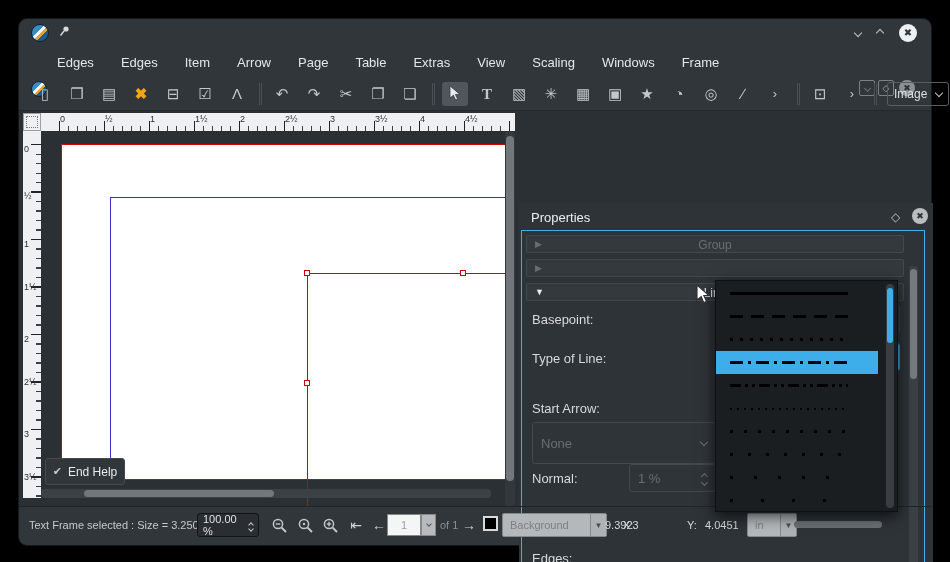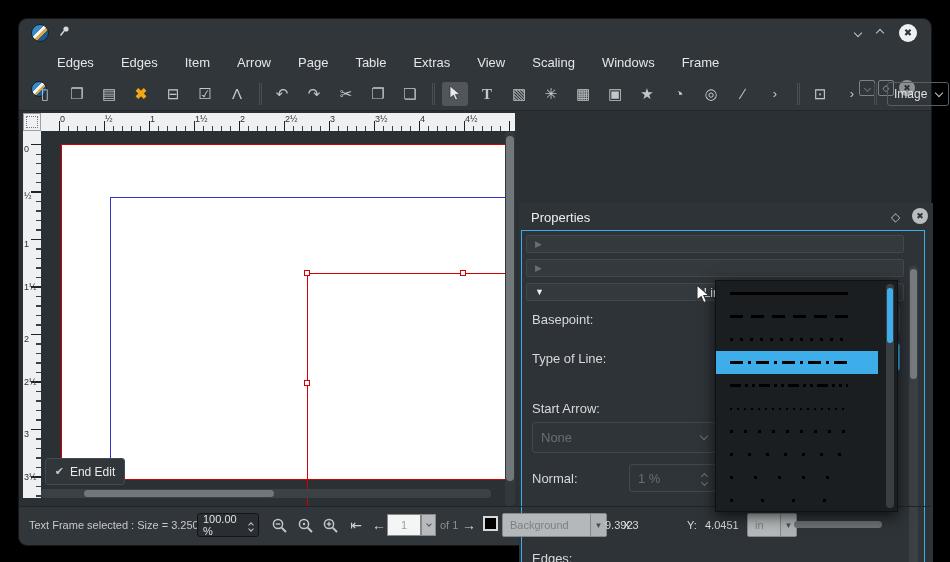--- a/index.html
+++ b/index.html
@@ -224,38 +224,39 @@
 
     <div class="viewport">
       <div class="page"></div>
       <div class="margins"></div>
       <div class="selframe"></div>
       <div class="handle" style="left:263px;top:139px;"></div>
       <div class="handle" style="left:419px;top:139px;"></div>
       <div class="handle" style="left:263px;top:249px;"></div>
       <div class="endedit">
         <span class="ck">✔</span>
-        <span>End Edit</span>
+        <span>End Help</span>
       </div>
       <div class="hscroll">
           <div class="thumb"></div>
         </div>
     </div>
     <div class="vscroll">
         <div class="thumb"></div>
       </div>
 
     <div class="panel">
       <div class="panel-title">Properties</div>
       <div class="panel-float">◇</div>
       <div class="panel-close">✖</div>
 
       <div class="panel-content">
         <div class="sect dis" style="top:4px;">
           <span class="arr">▶</span>
+          <span class="lbl">Group</span>
         </div>
         <div class="sect dis" style="top:28px;">
           <span class="arr">▶</span>
         </div>
         <div class="sect open" style="top:52px;">
           <span class="arr">▼</span>
           <span class="lbl">Line</span>
         </div>
 
         <span class="flabel" style="top:81px;">Basepoint:</span>
@@ -264,21 +265,21 @@
           <span class="chev dim"></span>
         </div>
 
         <span class="flabel" style="top:120px;">Type of Line:</span>
         <div class="combo-blue" style="left:198px;top:112px;width:180px;">
           <div class="ls-pattern ls-solid" style="margin-left:4px;width:120px;"></div>
           <span class="chev white"></span>
         </div>
 
         <span class="flabel" style="top:170px;">Start Arrow:</span>
-        <div class="combo" style="left:10px;top:191px;width:184px;height:31px;">
+        <div class="combo" style="left:10px;top:191px;width:184px;height:42px;">
           <span>None</span>
           <span class="chev dim"></span>
         </div>
 
         <span class="flabel" style="top:240px;">Normal:</span>
         <div class="spin" style="left:107px;top:233px;width:87px;">
           <span>1 %</span>
           <span class="ud">
               <span class="chev up dim" style="width:5px;height:5px;"></span>
               <span class="chev dim" style="width:5px;height:5px;"></span>

